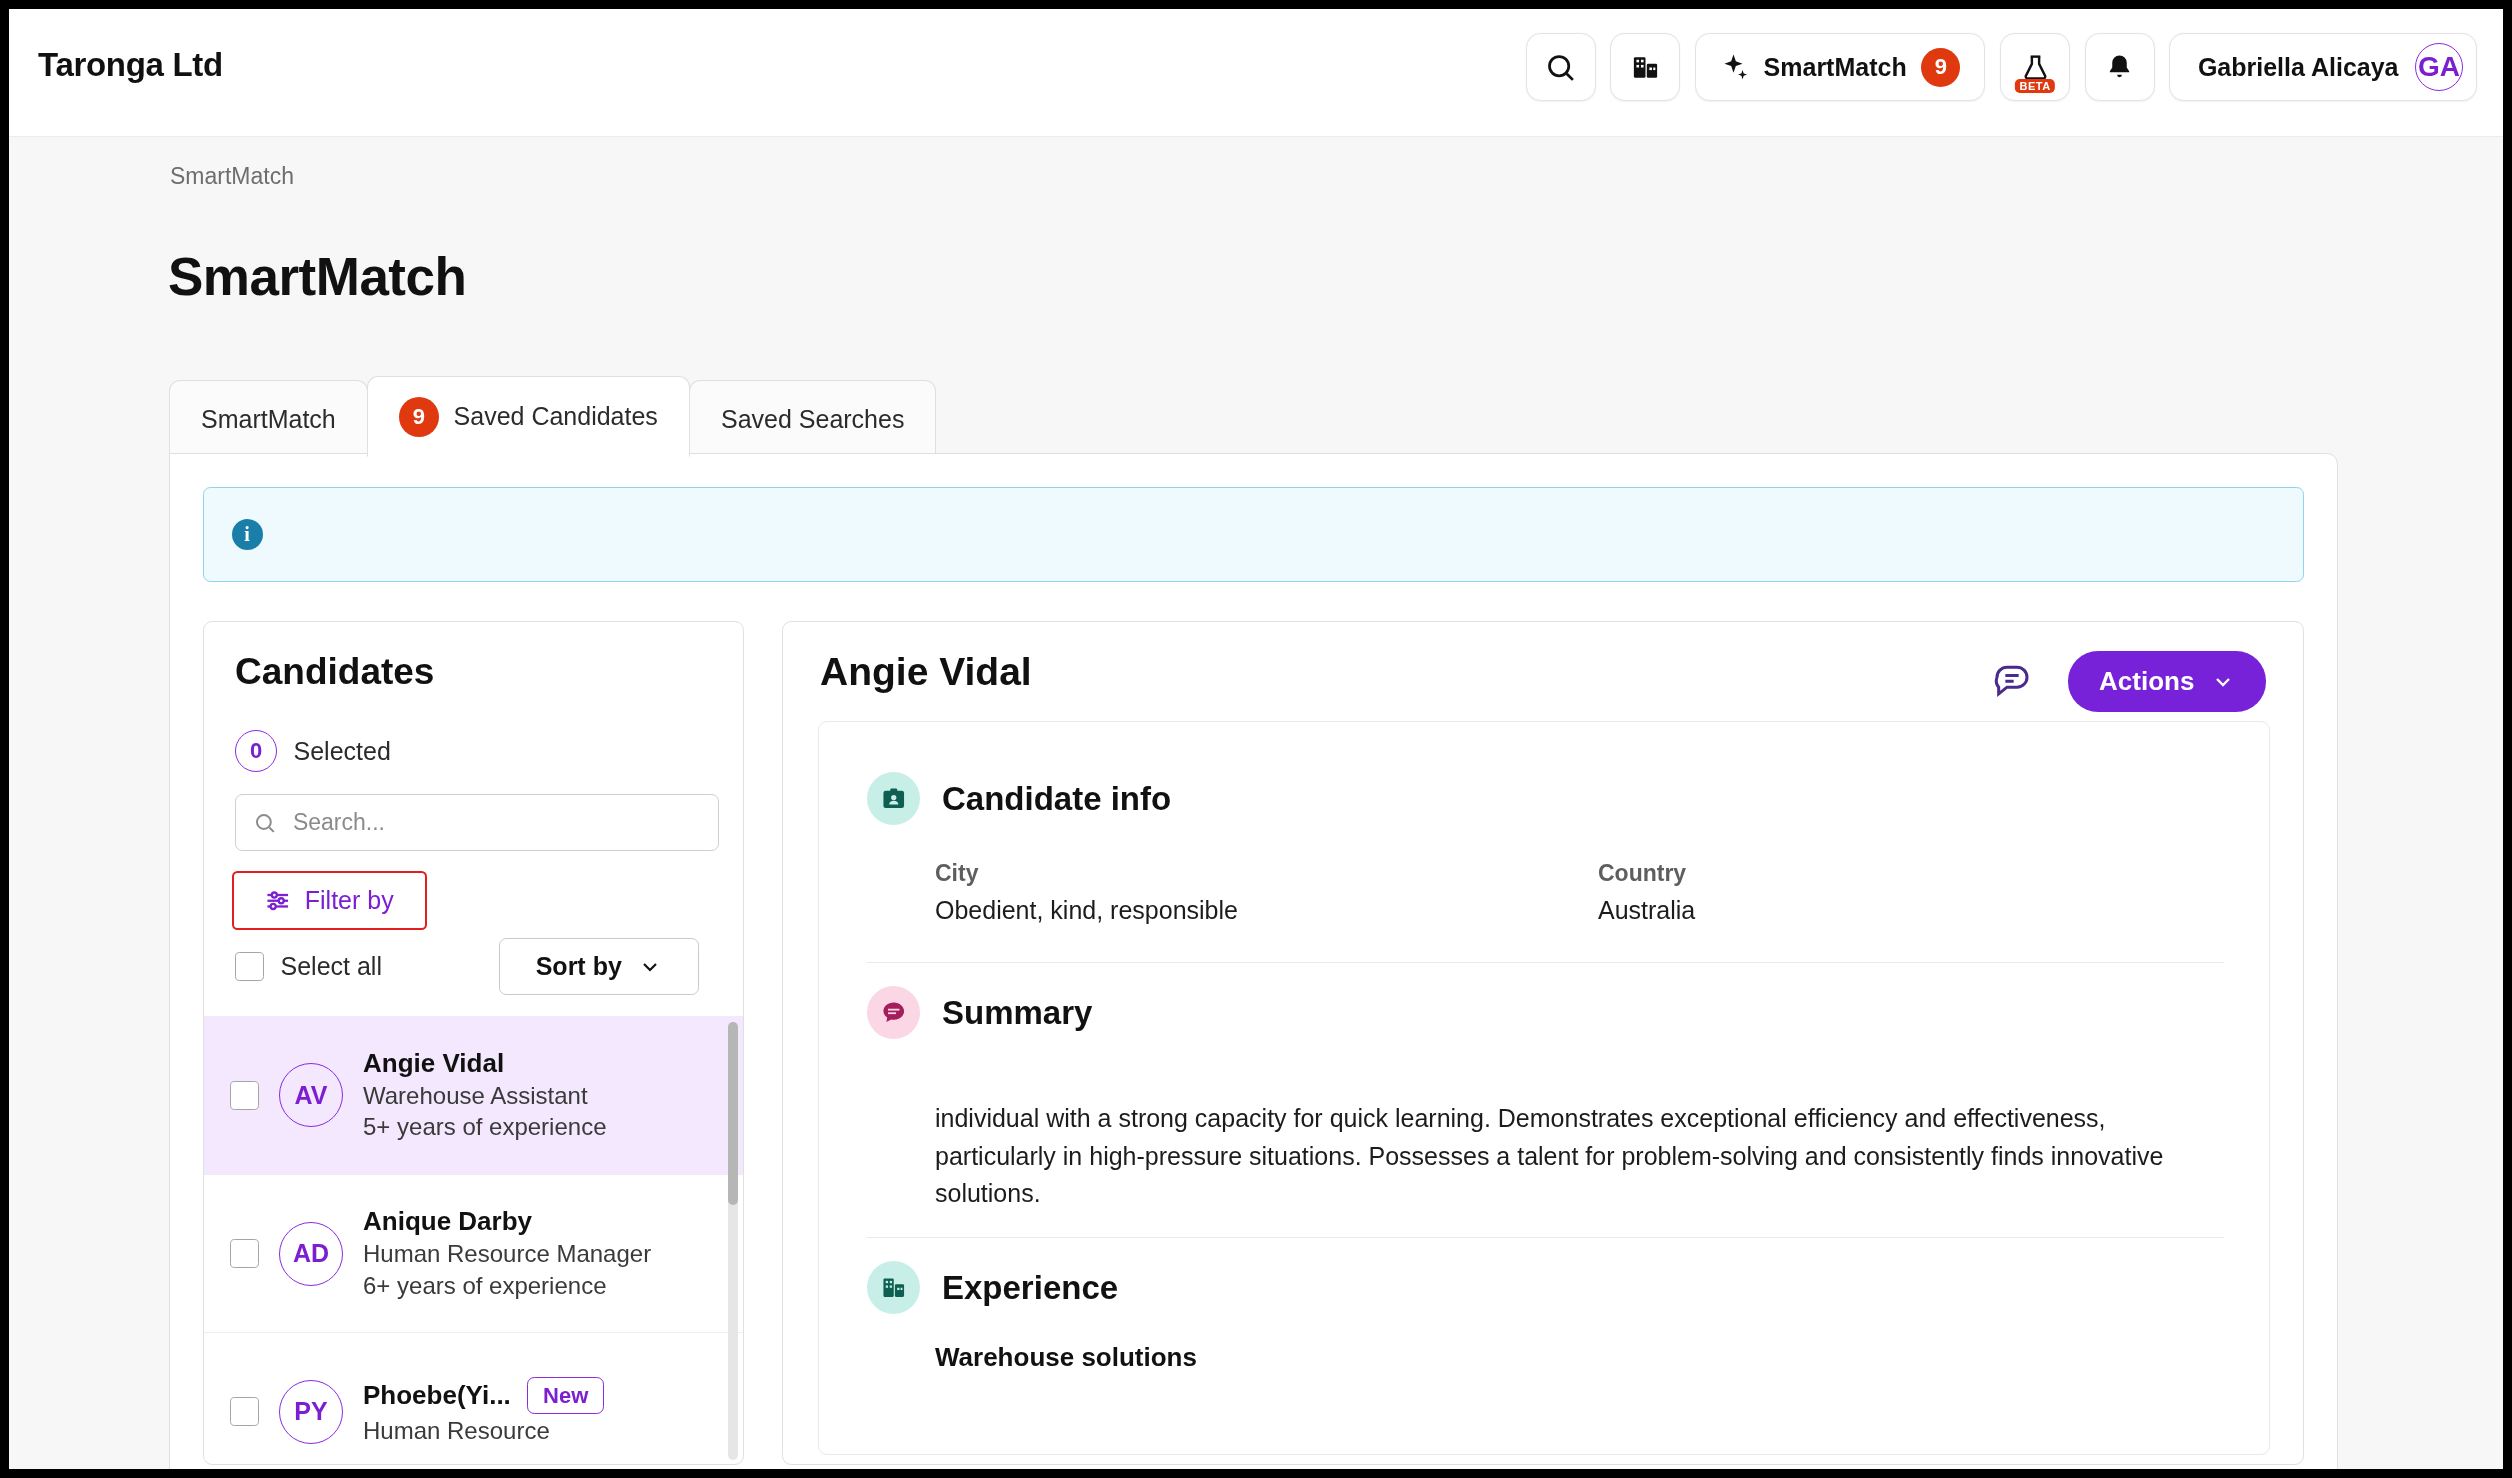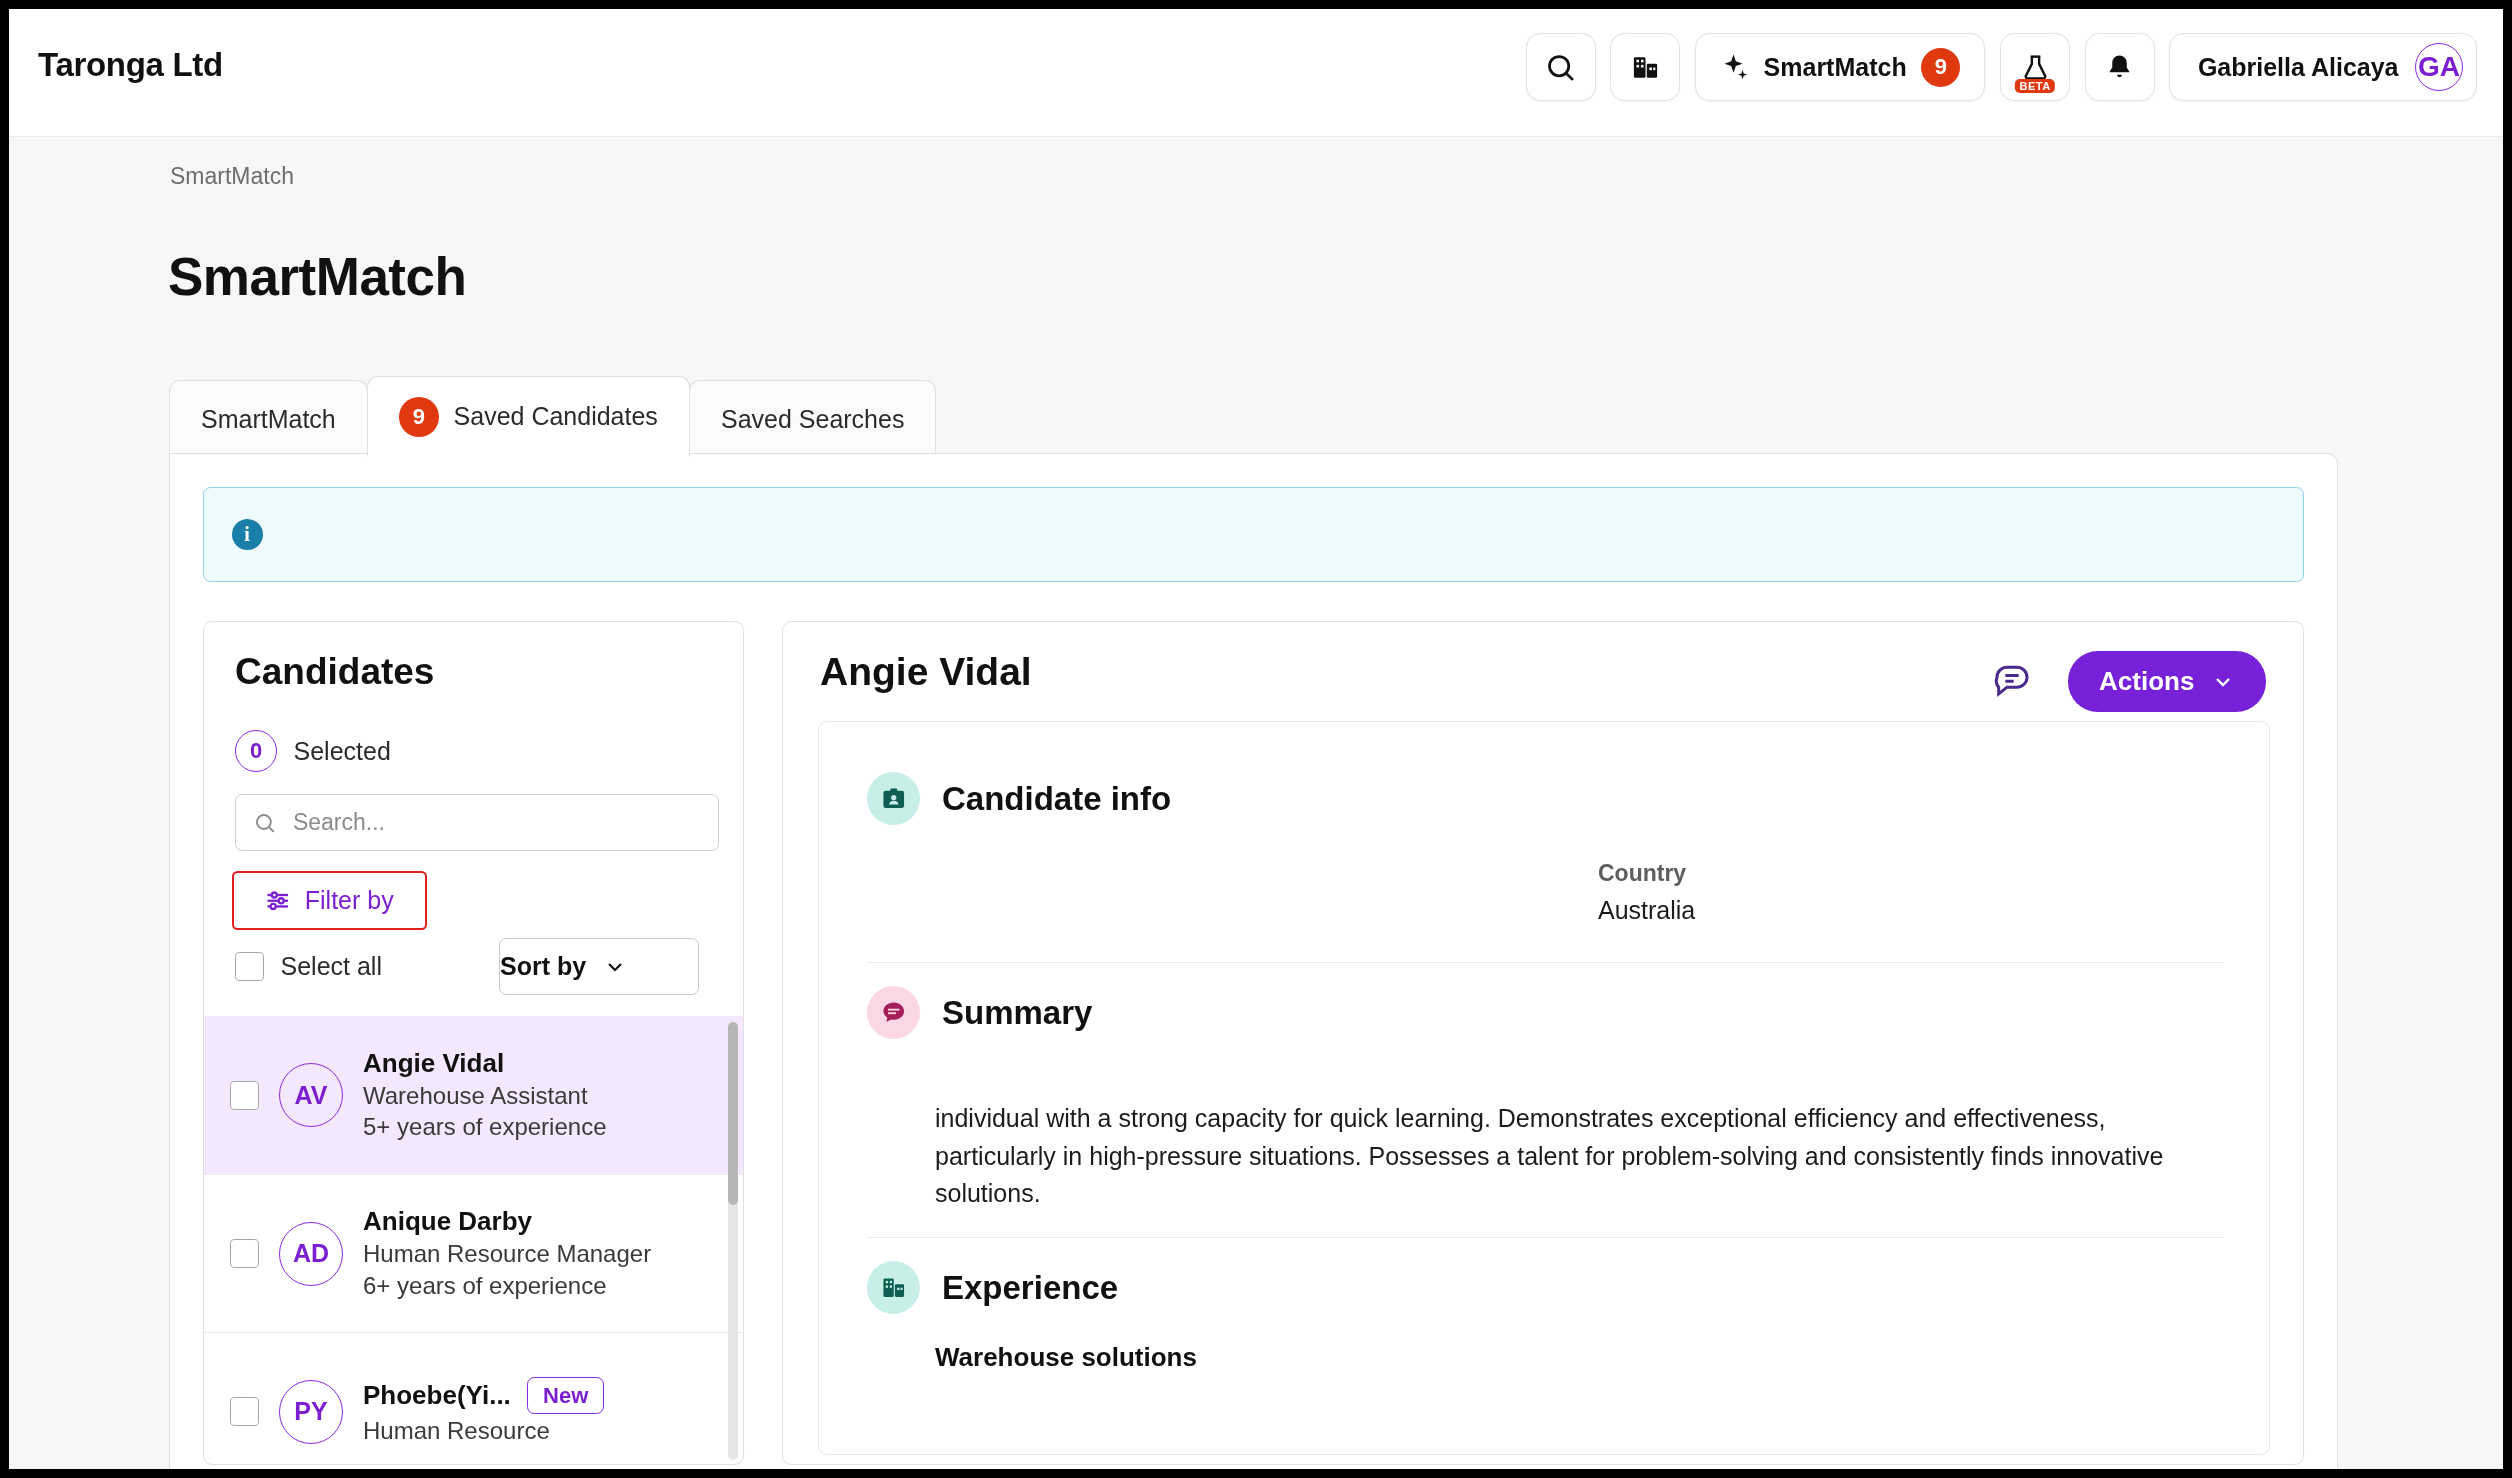--- a/index.html
+++ b/index.html
@@ -318,21 +318,21 @@
   }
   .sortby {
     position: absolute;
     left: 295px; top: 316px;
     width: 200px; height: 57px;
     border: 0.9px solid #c9c9c9;
     border-radius: 7.3px;
     background: #fff;
     display: flex;
     align-items: center;
-    justify-content: flex-start;
+    justify-content: center;
     gap: 16.5px;
     cursor: pointer;
   }
   .sortby .txt {
     font-size: 25px;
     font-weight: bold;
     color: #111;
   }
   .cand-list {
     position: absolute;
@@ -689,20 +689,24 @@
                 <rect x="3" y="5" width="18" height="15" rx="2"></rect>
                 <rect x="9" y="3" width="6" height="3" rx="1"></rect>
                 <circle cx="12" cy="11" r="2.3" fill="#c7efe8"></circle>
                 <path d="M8 17c0-2.2 1.8-3.2 4-3.2s4 1 4 3.2z" fill="#c7efe8"></path>
               </svg>
             </span>
             <span class="sect-title">Candidate info</span>
           </div>
         </div>
 
+        <div style="position:absolute;left:116px;top:138px;">
+          <div class="kv-label">City</div>
+          <div class="kv-value">Obedient, kind, responsible</div>
+        </div>
 
         <div style="position:absolute;left:779px;top:138px;">
           <div class="kv-label">Country</div>
           <div class="kv-value">Australia</div>
         </div>
 
         <div class="divider" style="top:240px;"></div>
 
         <div class="sect" style="top:264px;">
           <div class="sect-head">

